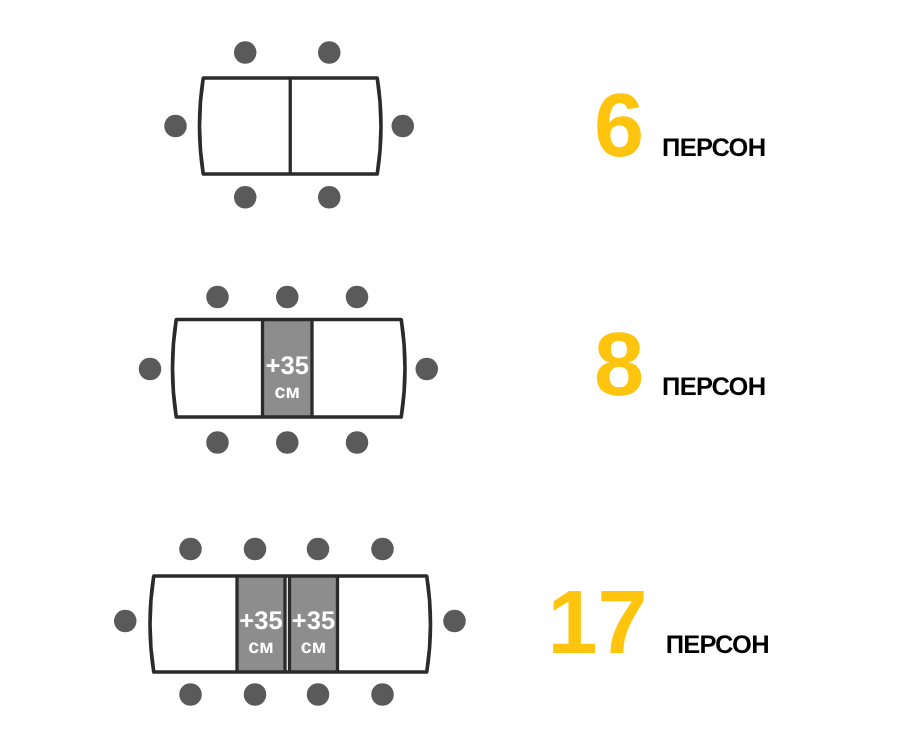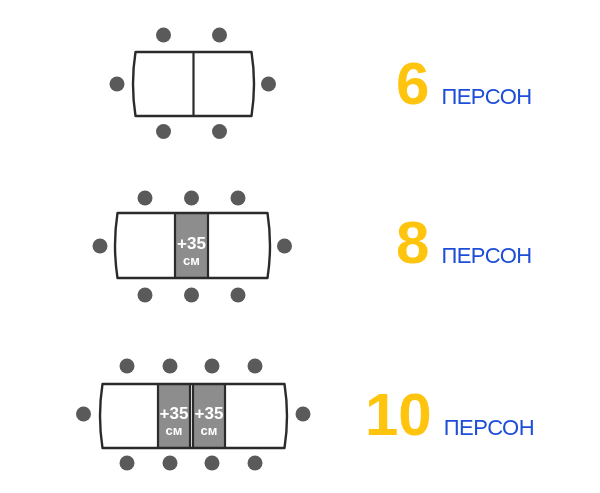--- a/index.html
+++ b/index.html
@@ -15,21 +15,21 @@
   .tbl-fill   { fill:#FFFFFF; stroke:none; }
   .tbl-line   { fill:none; stroke:#2B2B2B; stroke-width:2.4; stroke-linejoin:round; }
   .divider    { stroke:#2B2B2B; stroke-width:2.2; }
   .ext-rect   { fill:#8D8D8D; }
   .chair      { fill:#5A5A5A; }
   .ext-line1  { font:bold 17px "Liberation Sans", sans-serif; fill:#FFFFFF; text-anchor:middle; }
   .ext-line2  { font:bold 13px "Liberation Sans", sans-serif; fill:#FFFFFF; text-anchor:middle; }
 
   .label { position:absolute; display:flex; align-items:baseline; gap:12px; white-space:nowrap; }
   .num  { font-weight:bold; font-size:60px; line-height:1; color:#FFC40D; }
-  .word { font-weight:normal; font-size:22px; letter-spacing:-0.5px; color:#1d4ed8; }
+  .word { font-weight:bold; font-size:17px; letter-spacing:-0.5px; color:#000000; }
 </style>
 </head>
 <body>
 
 <svg class="canvas" width="600" height="493" viewBox="0 0 600 493">
 
   <g>
     <g>
       <circle class="chair" cx="163.5" cy="35" r="7.5"></circle>
       <circle class="chair" cx="219.5" cy="35" r="7.5"></circle>
@@ -95,15 +95,15 @@
   <span class="num">6</span>
   <span class="word">ПЕРСОН</span>
 </div>
 
 <div class="label" style="left:396px; top:213px;">
   <span class="num">8</span>
   <span class="word">ПЕРСОН</span>
 </div>
 
 <div class="label" style="left:365px; top:385px;">
-  <span class="num">10</span>
+  <span class="num">17</span>
   <span class="word">ПЕРСОН</span>
 </div>
 
 </body></html>

